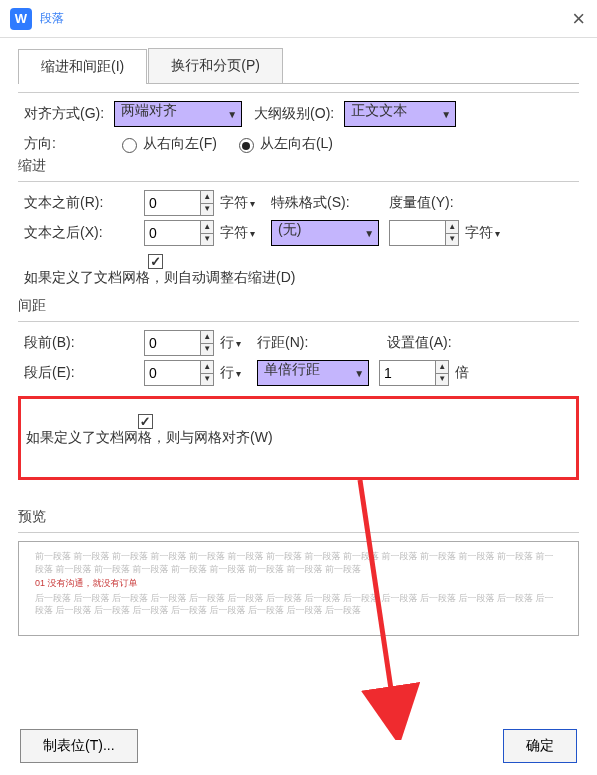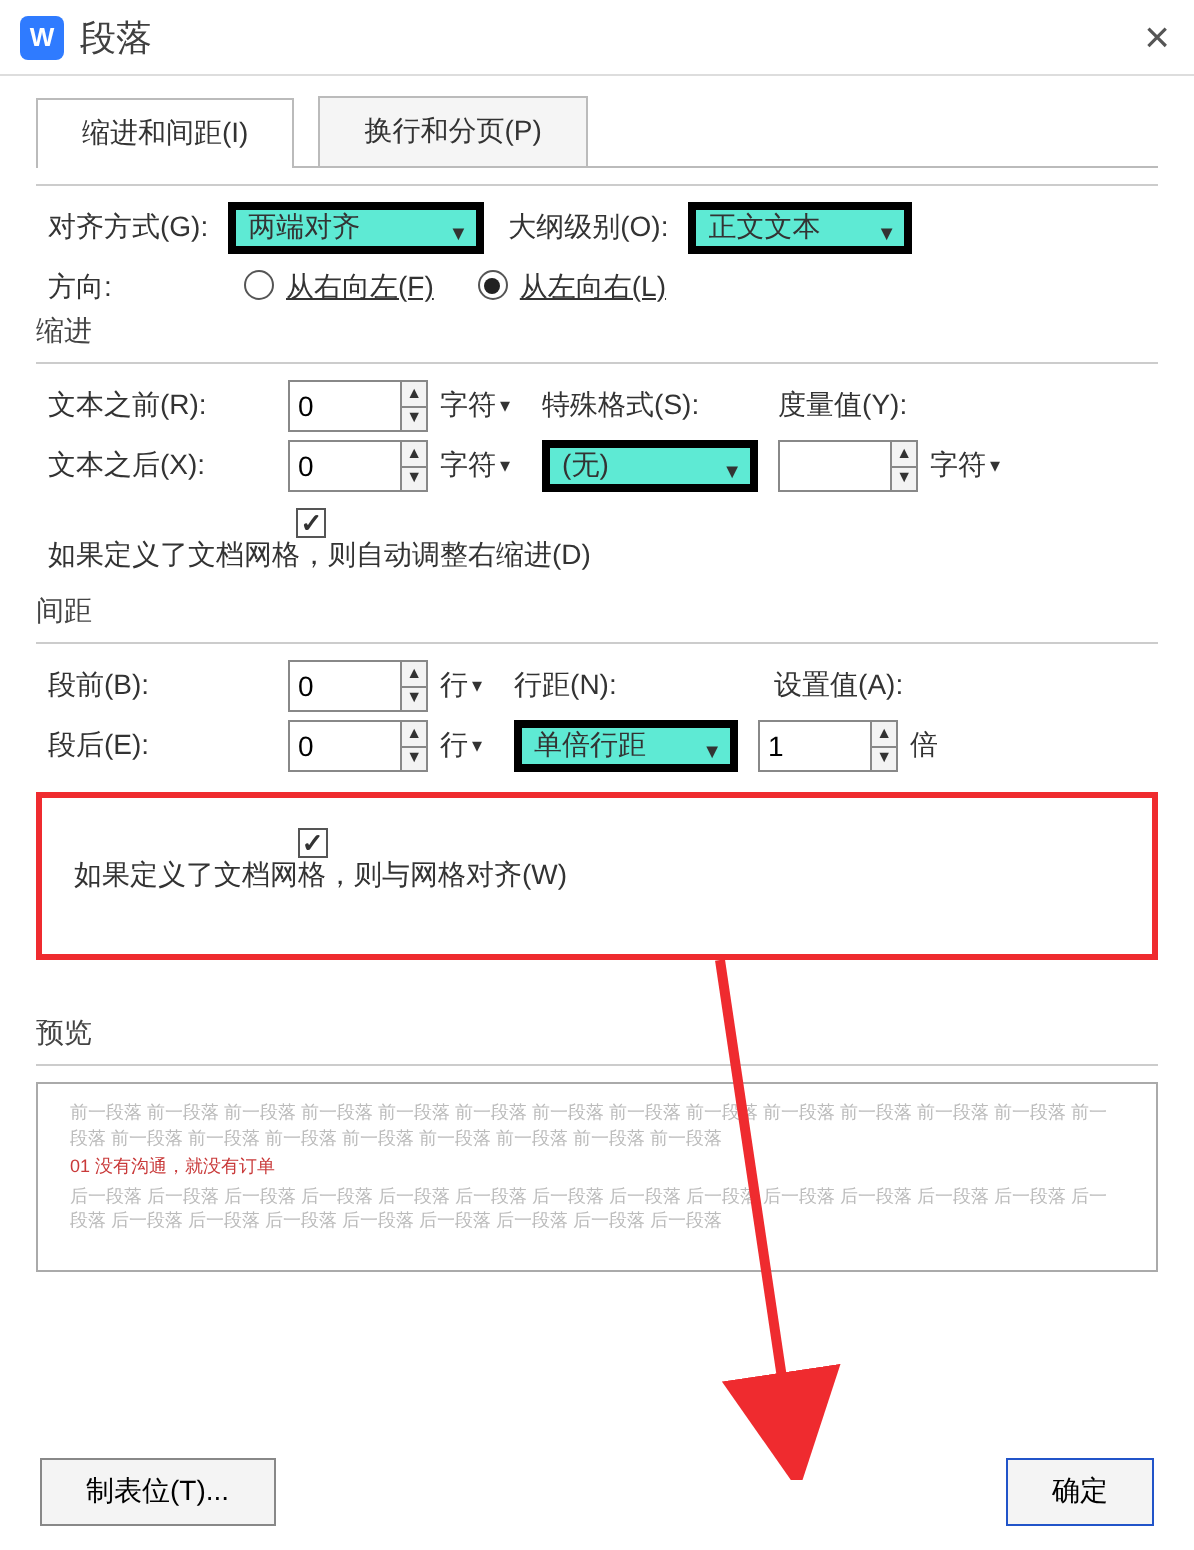--- a/index.html
+++ b/index.html
@@ -23,37 +23,37 @@
     position: relative;
   }
   .app-icon {
     width: 22px; height: 22px;
     background: #2f7bff;
     border-radius: 4px;
     display: flex; align-items: center; justify-content: center;
     color: #fff; font-weight: bold; font-size: 13px;
     margin-right: 8px;
   }
-  .titlebar .title { color: #404040; font-size: 18px; }
+  .titlebar .title { color: #3b82f6; font-size: 12px; }
   .close-x {
     position: absolute; right: 12px; top: 6px;
     font-size: 22px; color: #555; cursor: pointer;
   }
   .content { padding: 10px 18px 0 18px; }
   .tabs {
     display: flex;
     border-bottom: 1px solid #bbb;
     margin-bottom: 8px;
   }
   .tab {
     padding: 8px 22px;
     border: 1px solid #bbb;
     border-bottom: none;
     background: #f5f5f5;
-    margin-right: 12px;
+    margin-right: 1px;
     position: relative;
     cursor: pointer;
   }
   .tab.active {
     background: #fff;
     top: 1px;
   }
   .group-title {
     color: #444;
     margin: 6px 0 6px 0;
@@ -95,61 +95,59 @@
     border-left: 1px solid #888;
   }
   .spin .arrows span {
     flex: 1; display: flex; align-items: center; justify-content: center;
     font-size: 8px; line-height: 1; cursor: pointer;
     background: #f3f3f3;
   }
   .spin .arrows span:first-child { border-bottom: 1px solid #888; }
   .drop {
     display: inline-flex;
-    align-items: center;
-    border: 4px solid #000000;
+    border: 1px solid #000000;
     height: 26px;
     padding: 0 18px 0 6px;
     position: relative;
-    background: #5eead4;
+    background: #c4b5fd;
     cursor: pointer;
   }
   .drop .caret { position: absolute; right: 4px; top: 7px; font-size: 10px; }
   .unit-drop {
     display: inline-flex;
     align-items: center;
     cursor: pointer;
   }
   .unit-drop .caret { font-size: 10px; margin-left: 2px; }
   .radio {
     display: inline-flex;
-    align-items: flex-start;
+    align-items: flex-end;
     margin-right: 22px;
     cursor: pointer;
-    text-decoration: underline;
   }
   .radio .circ {
     width: 15px; height: 15px; border: 1px solid #555; border-radius: 50%;
     margin-right: 6px; display: inline-flex; align-items: center; justify-content: center;
   }
   .radio.checked .circ::after {
     content: ""; width: 8px; height: 8px; border-radius: 50%; background: #222;
   }
   .check {
     display: inline-flex; align-items: center; cursor: pointer; flex-direction: column;
   }
   .check .box {
     width: 15px; height: 15px; border: 1px solid #555;
     margin-right: 8px; display: inline-flex; align-items: center; justify-content: center;
     background: #fff;
   }
   .check.checked .box::after { content: "✓"; font-size: 13px; color: #333; line-height: 1; font-weight: bold; }
   .highlight-box {
     border: 3px solid #ef2b2f;
-    padding: 14px 16px 30px 16px;
+    padding: 14px 16px 30px 5px;
     margin-top: 10px;
   }
   .preview-box {
     border: 1px solid #aaa;
     height: 95px;
     margin-top: 6px;
     padding: 8px 16px;
     font-size: 9px;
     color: #bbb;
     line-height: 1.4;

